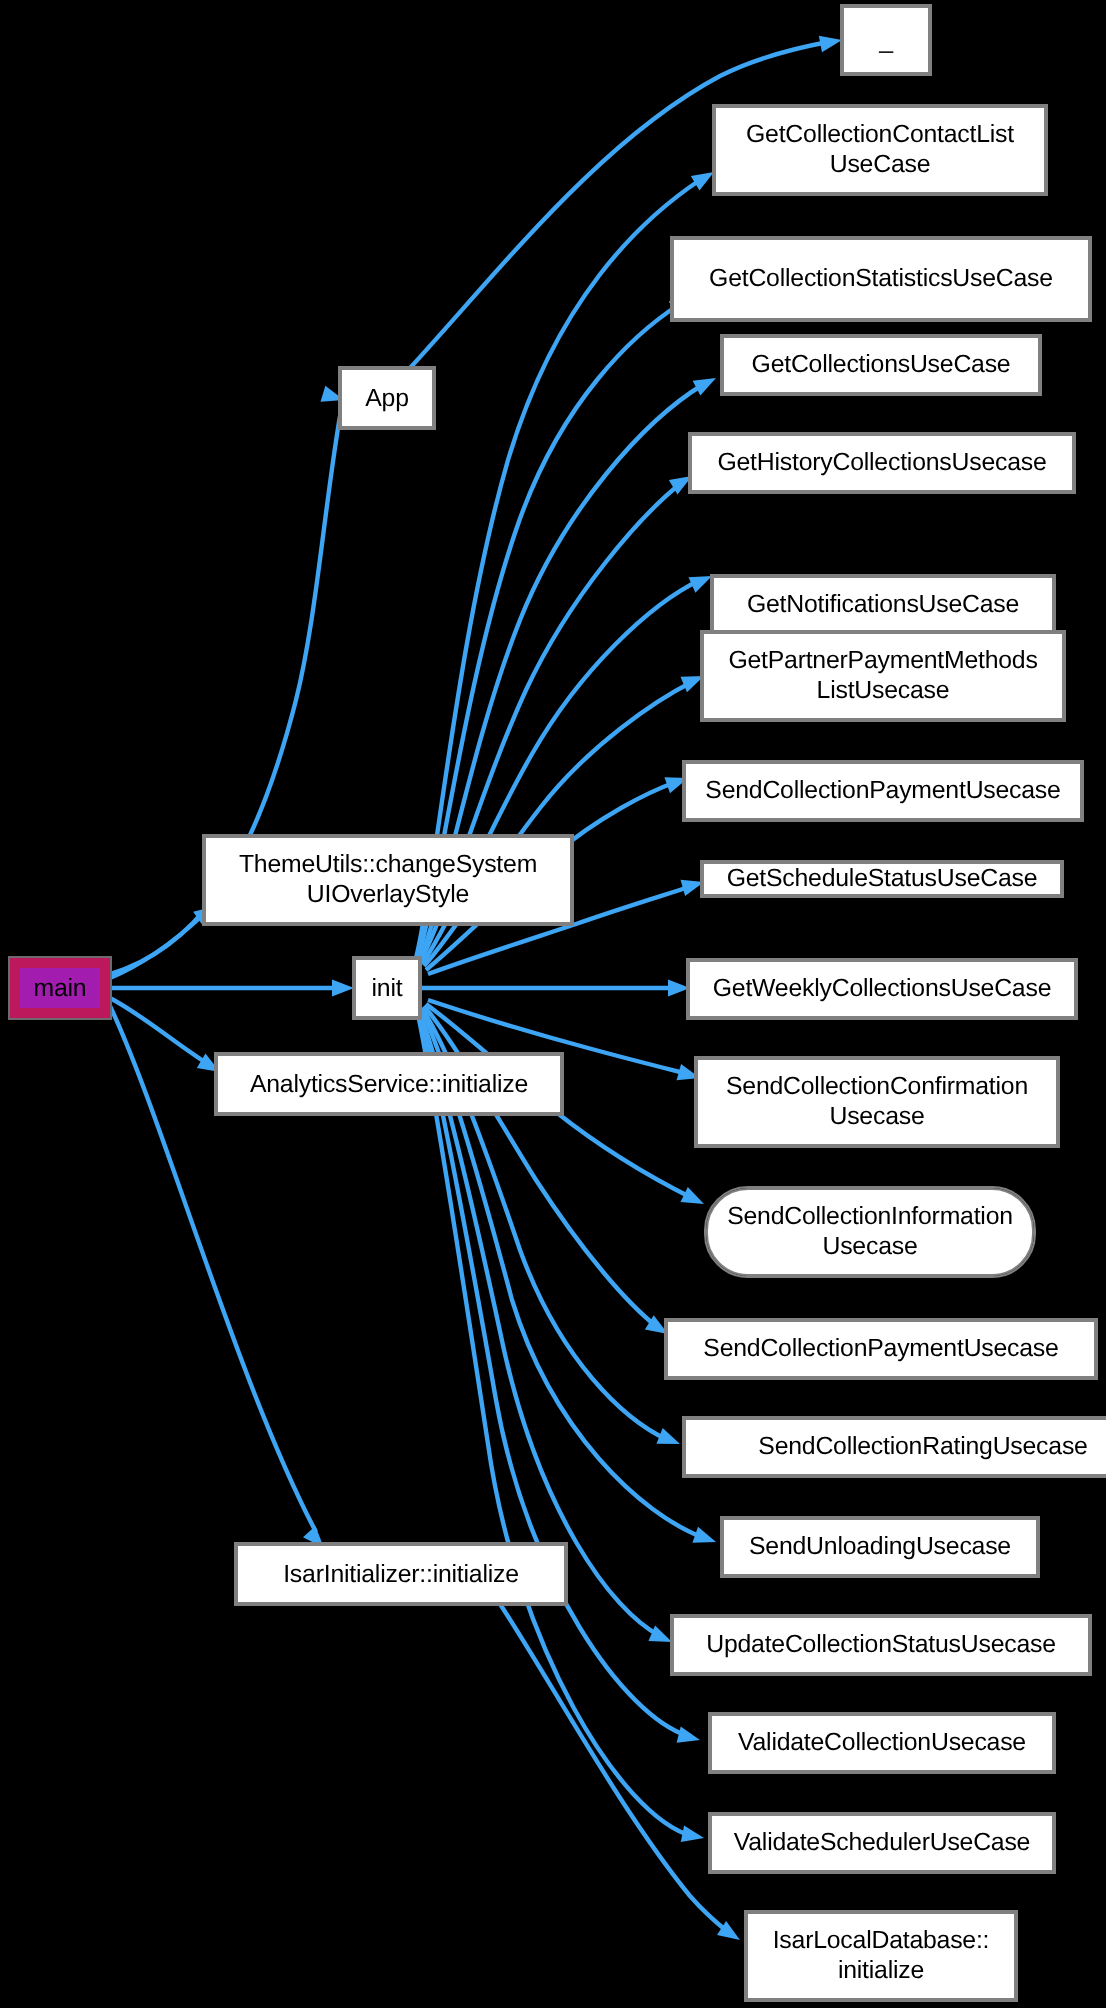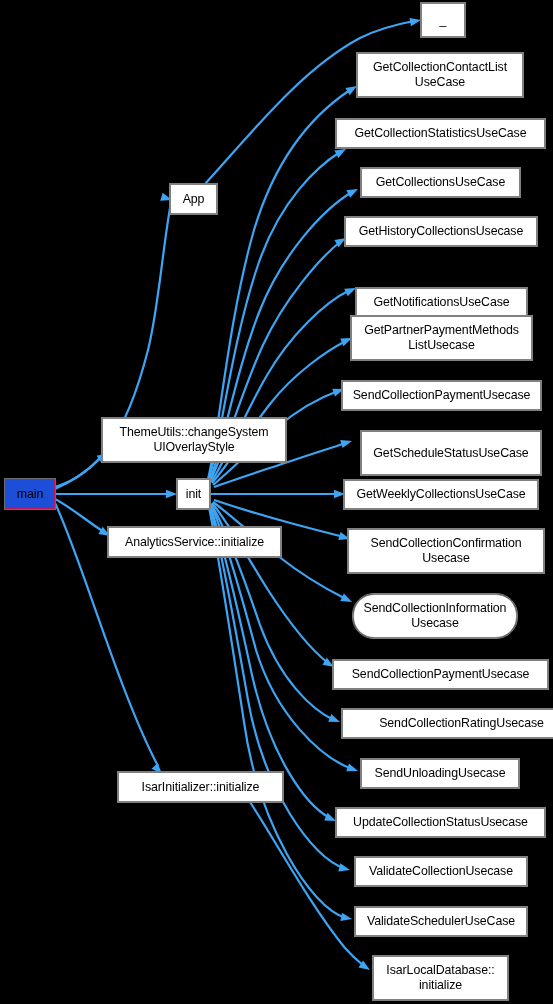--- a/index.html
+++ b/index.html
@@ -33,22 +33,22 @@
     text-align: center;
     color: #000000;
     font-family: "Liberation Sans", sans-serif;
     font-size: 12.4px;
     line-height: 15px;
     letter-spacing: -0.1px;
     z-index: 5;
     white-space: pre-line;
   }
   .node.focus {
-    background: #1d4ed8;
-    border: 1px solid #be185d;
+    background: #a21caf;
+    border: 5px solid #be185d;
     outline: 1px solid #6b6b6b;
   }
 </style>
 </head>
 <body>
 
 <div id="graph-root">
   <svg id="edges" viewBox="0 0 553 1004">
       <path d="M55,487 C95,475 125,440 148,350 C158,310 162,255 170,208" fill="none" stroke="#3DA5F4" stroke-width="2.2"></path>
       <polygon points="0,0 -11,-4.2 -11,4.2" fill="#3DA5F4" transform="translate(172,200) rotate(16.69924423399362)"></polygon>
@@ -103,30 +103,30 @@
       <div class="node focus" style="left: 5px; top: 479px; width: 50px; height: 30px;">main</div>
       <div class="node" style="left: 170px; top: 184px; width: 47px; height: 30px;">App</div>
       <div class="node" style="left: 102px; top: 418px; width: 184px; height: 44px;">ThemeUtils::changeSystem
 UIOverlayStyle</div>
       <div class="node" style="left: 177px; top: 479px; width: 33px; height: 30px;">init</div>
       <div class="node" style="left: 108px; top: 527px; width: 173px; height: 30px;">AnalyticsService::initialize</div>
       <div class="node" style="left: 118px; top: 772px; width: 165px; height: 30px;">IsarInitializer::initialize</div>
       <div class="node" style="left: 421px; top: 3px; width: 44px; height: 34px;">_</div>
       <div class="node" style="left: 357px; top: 53px; width: 166px; height: 44px;">GetCollectionContactList
 UseCase</div>
-      <div class="node" style="left: 336px; top: 119px; width: 209px; height: 29px;">GetCollectionStatisticsUseCase</div>
+      <div class="node" style="left: 336px; top: 119px; width: 209px; height: 41px;">GetCollectionStatisticsUseCase</div>
       <div class="node" style="left: 361px; top: 168px; width: 159px; height: 29px;">GetCollectionsUseCase</div>
       <div class="node" style="left: 345px; top: 217px; width: 192px; height: 29px;">GetHistoryCollectionsUsecase</div>
       <div class="node" style="left: 356px; top: 267px; width: 171px; height: 29px; margin-top: 21px;">GetNotificationsUseCase</div>
       <div class="node" style="left: 351px; top: 316px; width: 181px; height: 44px;">GetPartnerPaymentMethods
 ListUsecase</div>
       <div class="node" style="left: 342px; top: 381px; width: 199px; height: 29px;">SendCollectionPaymentUsecase</div>
-      <div class="node" style="left: 351px; top: 431px; width: 180px; height: 44px; margin-left: 10px;">GetScheduleStatusUseCase</div>
+      <div class="node" style="left: 351px; top: 431px; width: 180px; height: 17px;">GetScheduleStatusUseCase</div>
       <div class="node" style="left: 344px; top: 480px; width: 194px; height: 29px;">GetWeeklyCollectionsUseCase</div>
-      <div class="node" style="left: 348px; top: 529px; width: 196px; height: 44px;">SendCollectionConfirmation
+      <div class="node" style="left: 348px; top: 529px; width: 181px; height: 44px;">SendCollectionConfirmation
 Usecase</div>
       <div class="node" style="left: 353px; top: 594px; width: 164px; height: 44px; border-radius: 21px;">SendCollectionInformation
 Usecase</div>
       <div class="node" style="left: 333px; top: 660px; width: 215px; height: 29px;">SendCollectionPaymentUsecase</div>
       <div class="node" style="left: 342px; top: 709px; width: 239px; height: 29px;">SendCollectionRatingUsecase</div>
       <div class="node" style="left: 361px; top: 759px; width: 158px; height: 29px;">SendUnloadingUsecase</div>
       <div class="node" style="left: 336px; top: 808px; width: 209px; height: 29px;">UpdateCollectionStatusUsecase</div>
       <div class="node" style="left: 355px; top: 857px; width: 172px; height: 29px;">ValidateCollectionUsecase</div>
       <div class="node" style="left: 355px; top: 907px; width: 172px; height: 29px;">ValidateSchedulerUseCase</div>
       <div class="node" style="left: 373px; top: 956px; width: 135px; height: 44px;">IsarLocalDatabase::

